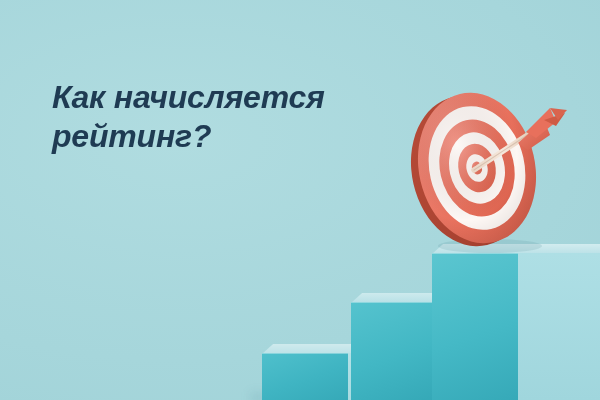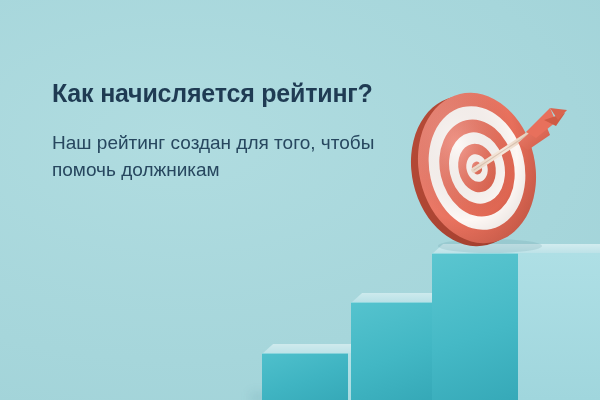--- a/index.html
+++ b/index.html
@@ -121,25 +121,26 @@
 
   
   #text-block {
     position: absolute;
     left: 52px;
     top: 78px;
     width: 350px;
   }
   #headline {
     margin: 0;
-    font-size: 25px;
+    font-size: 32px;
     line-height: 1.21;
     font-weight: bold;
     color: #1f3b53;
     letter-spacing: -0.2px;
+    font-style: italic;
   }
   #subheadline {
     margin: 22px 0 0 0;
     font-size: 19px;
     line-height: 1.42;
     font-weight: normal;
     color: #27475f;
     max-width: 330px;
     letter-spacing: 0px;
   }
@@ -225,16 +226,15 @@
         <path d="M114 57 L140 34 L146 49 L124 64 Z" fill="url(#fletchGrad)"></path>
         <path d="M122 46 L146 22 L152 36 L132 52 Z" fill="#e8705c"></path>
         <path d="M140 34 L161 27 L152 40 Z" fill="#cf5b45"></path>
         <path d="M146 22 L163 24 L154 34 Z" fill="#d9644e"></path>
       </g>
     </svg>
   </div>
 
   <div id="text-block">
     <h1 id="headline">Как начисляется рейтинг?</h1>
-    <p id="subheadline">Наш рейтинг создан для того, чтобы помочь должникам</p>
   </div>
 
 </div>
 
 </body></html>

